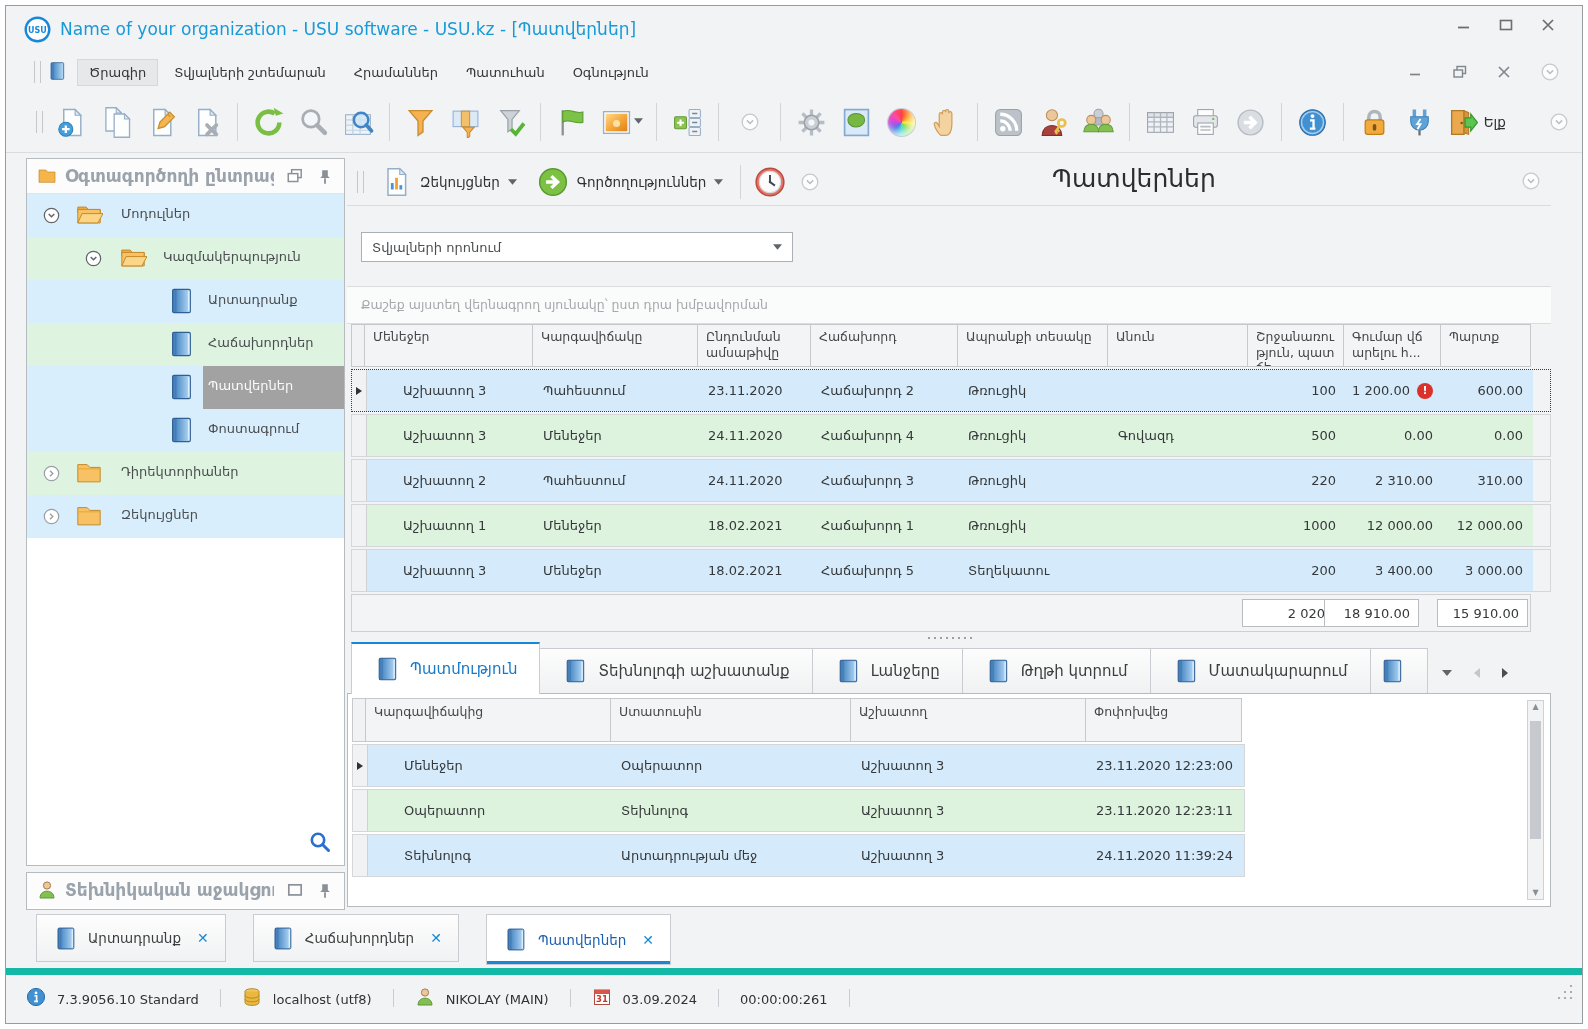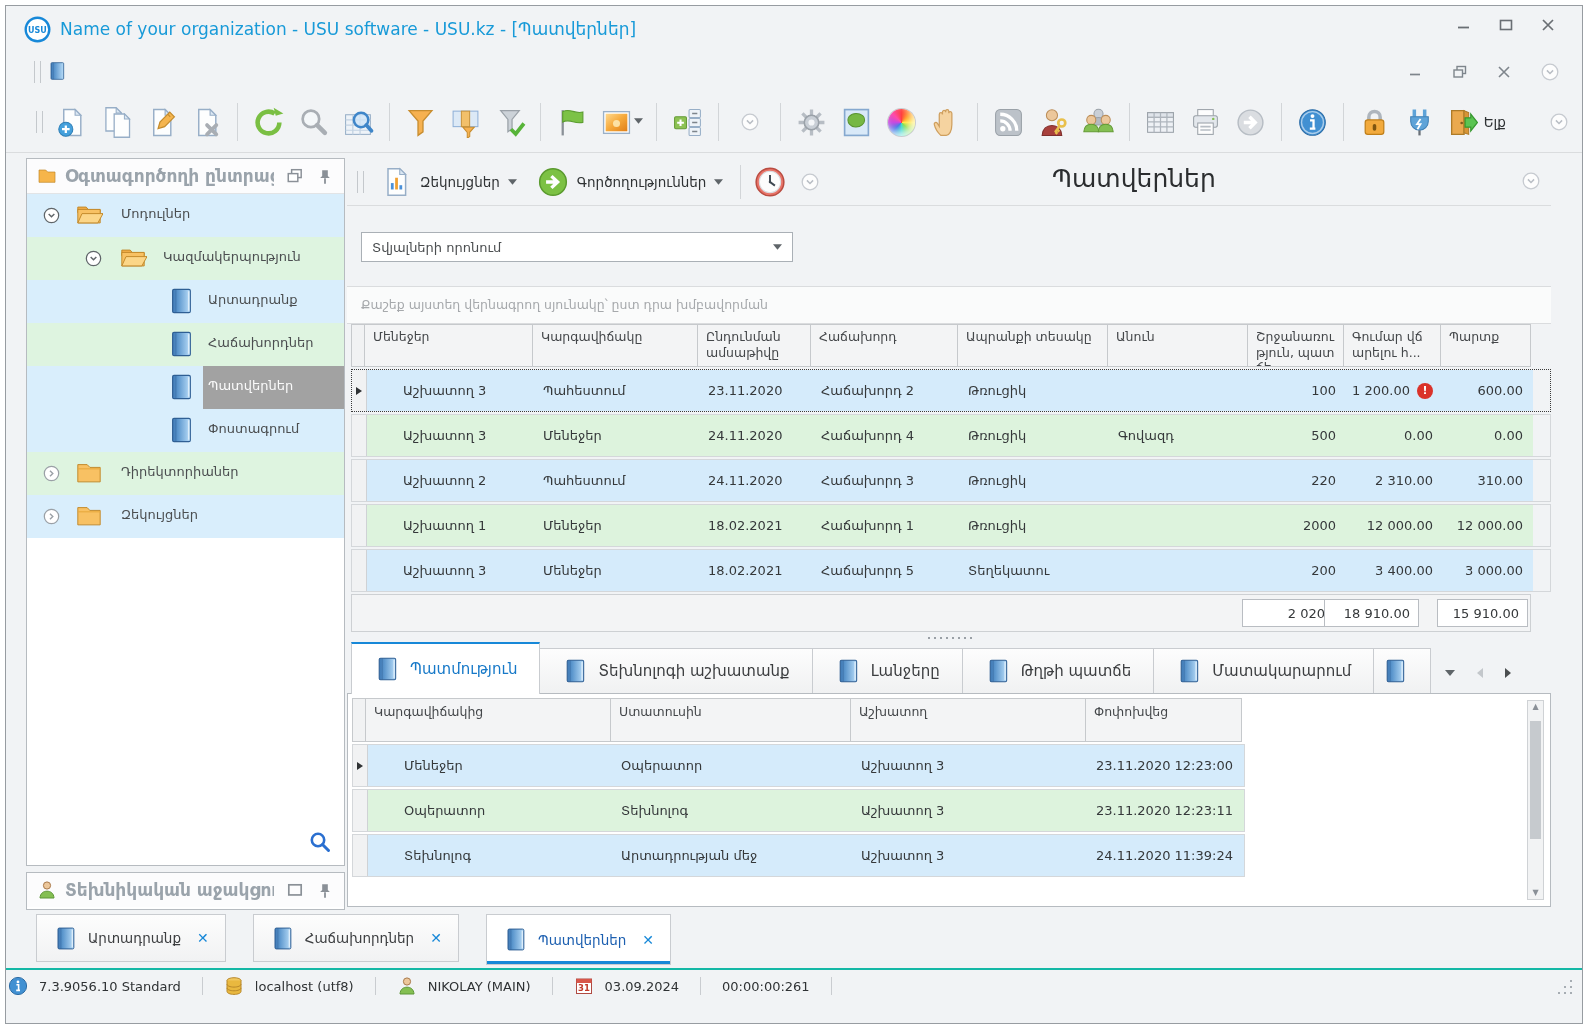--- a/index.html
+++ b/index.html
@@ -113,22 +113,22 @@
   .vscroll .arr{font-size:8px;color:#8a9097;line-height:8px;}
   .vscroll .thumb{position:absolute;left:2px;right:2px;top:20px;height:118px;background:#c6cace;}
   
   .doc-tabs{position:absolute;left:0;top:908px;right:0;height:52px;display:flex;align-items:flex-start;padding-left:30px;}
   .doctab{height:46px;display:flex;align-items:center;padding:0 16px;margin-right:27px;border:1px solid #c9ccd0;
       background:linear-gradient(#fdfdfd,#f1f2f3);font-size:13.5px;color:#3c3e40;}
   .doctab .bico{width:25px;height:25px;margin-right:10px;}
   .doctab .close{color:#1788d8;font-weight:bold;font-size:14px;margin-left:16px;}
   .doctab.active{background:#fff;box-shadow:inset 0 -3px 0 #1788d8;color:#1c5fb0;height:49px;}
   
-  .statusbar{position:absolute;left:0;top:962px;right:0;height:32px;display:flex;align-items:center;padding-left:2px;
-      border-top:2px solid #14b8a6;}
+  .statusbar{position:absolute;left:0;top:962px;right:0;height:32px;display:flex;align-items:flex-end;padding-left:20px;
+      border-top:7px solid #14b8a6;}
   .sb-ic{width:20px;height:20px;margin-right:11px;flex:none;}
   .sb-text{color:#2f3234;white-space:nowrap;}
   .sb-sep{width:1px;height:18px;background:#c9ccd0;margin:0 21px;}
   .rgrip{position:absolute;right:10px;bottom:8px;width:15px;height:15px;}
   .rgrip i{position:absolute;width:2px;height:2px;background:#a7adb3;}
 </style>
 </head>
 <body>
 
 <svg width="0" height="0" style="position:absolute">
@@ -176,20 +176,27 @@
   </div>
 
   <div class="menubar">
     <span class="grip"></span>
     <span class="mdoc">
       <svg viewBox="0 0 30 30">
           <rect x="6" y="2.5" width="19" height="25" rx="1.5" fill="url(#bookgrad)" stroke="#2f5f94" stroke-width="1.2"></rect>
           <path d="M9.5 2.5v25" stroke="#2f5f94" opacity=".5"></path>
         </svg>
     </span>
+    <nav class="menus">
+        <span class="menu-item hl">Ծրագիր</span>
+        <span class="menu-item">Տվյալների շտեմարան</span>
+        <span class="menu-item">Հրամաններ</span>
+        <span class="menu-item">Պատուհան</span>
+        <span class="menu-item">Օգնություն</span>
+      </nav>
     <span class="mdi-controls">
       <span class="wbtn">
           <svg viewBox="0 0 16 14">
             <path d="M2 9.5h10" stroke="#7e858c" stroke-width="1.7"></path>
           </svg>
         </span>
       <span class="wbtn">
           <svg viewBox="0 0 16 14">
             <rect x="5" y="1.5" width="8.5" height="7" fill="#f1f3f5" stroke="#7e858c" stroke-width="1.4"></rect>
             <rect x="2" y="5" width="8.5" height="7" fill="#f1f3f5" stroke="#7e858c" stroke-width="1.4"></rect>
@@ -781,21 +788,21 @@
             <div class="gcell" style="width: 147px; flex: 0 0 auto; box-sizing: border-box;">
               <span>Հաճախորդ 1</span>
             </div>
             <div class="gcell" style="width: 150px; flex: 0 0 auto; box-sizing: border-box;">
               <span>Թռուցիկ</span>
             </div>
             <div class="gcell" style="width: 140px; flex: 0 0 auto; box-sizing: border-box;">
               <span></span>
             </div>
             <div class="gcell num" style="width: 96px; flex: 0 0 auto; box-sizing: border-box;">
-              <span>2000</span>
+              <span>1000</span>
             </div>
             <div class="gcell num" style="width: 97px; flex: 0 0 auto; box-sizing: border-box;">
               <span>12 000.00</span>
             </div>
             <div class="gcell num" style="width: 90px; flex: 0 0 auto; box-sizing: border-box;">
               <span>12 000.00</span>
             </div>
           </div>
           <div class="grow blue">
             <div class="ind"></div>
@@ -872,21 +879,21 @@
           <span>Լանջերը</span>
         </div>
         <div class="dtab">
           <span class="bico">
             <svg viewBox="0 0 30 30" width="100%" height="100%">
               <rect x="6" y="2.5" width="19" height="25" rx="1.5" fill="url(#bookgrad)" stroke="#2f5f94" stroke-width="1.2"></rect>
               <path d="M9.5 2.5v25" stroke="#2f5f94" opacity=".5"></path>
               <path d="M23.2 4.5v21" stroke="#e8f4fd" stroke-width="1.6" opacity=".8"></path>
             </svg>
           </span>
-          <span>Թղթի պատճե</span>
+          <span>Թղթի կտրում</span>
         </div>
         <div class="dtab">
           <span class="bico">
             <svg viewBox="0 0 30 30" width="100%" height="100%">
               <rect x="6" y="2.5" width="19" height="25" rx="1.5" fill="url(#bookgrad)" stroke="#2f5f94" stroke-width="1.2"></rect>
               <path d="M9.5 2.5v25" stroke="#2f5f94" opacity=".5"></path>
               <path d="M23.2 4.5v21" stroke="#e8f4fd" stroke-width="1.6" opacity=".8"></path>
             </svg>
           </span>
           <span>Մատակարարում</span>

